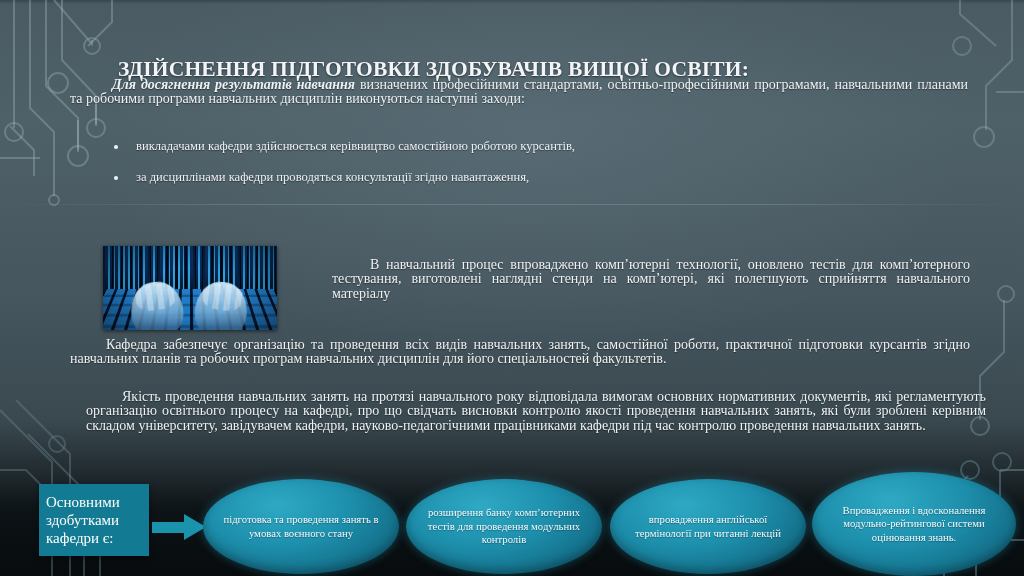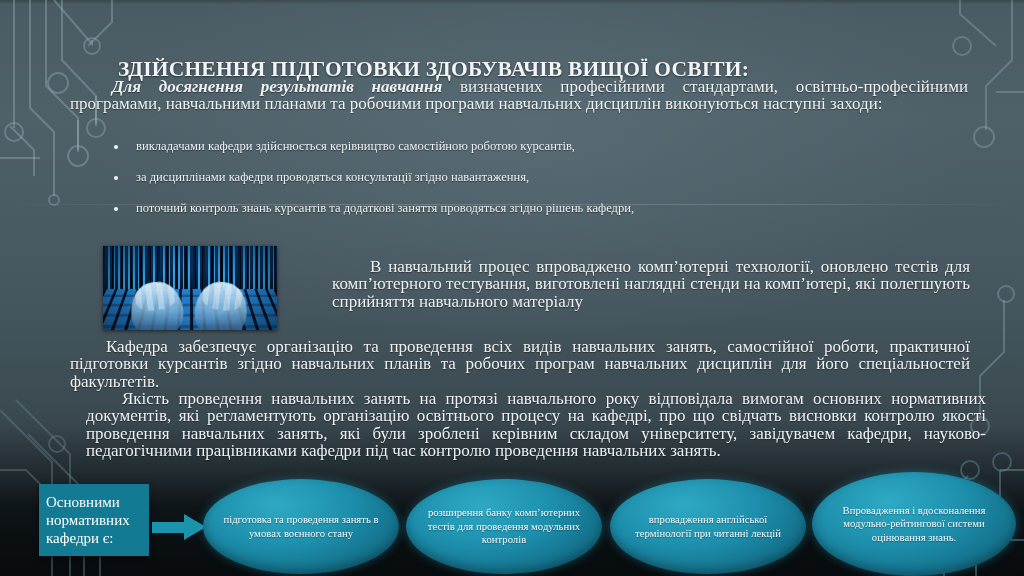--- a/index.html
+++ b/index.html
@@ -35,21 +35,21 @@
 
   
   .title{
     position:absolute;left:118px;top:33px;width:760px;
     color:#f2f5f7;font-size:21.5px;font-weight:bold;letter-spacing:.2px;
     font-family:"Liberation Serif", serif;
     text-shadow:0 1px 2px rgba(0,0,0,.55);
     margin-top:24px;
   }
   .body-text{
-    position:absolute;color:#eef2f4;font-size:17px;line-height:1.02;
+    position:absolute;color:#eef2f4;font-size:14px;line-height:1.02;
     text-align:justify;text-shadow:0 1px 1px rgba(0,0,0,.45);
   }
   .p1{left:70px;top:78px;width:898px;}
   .p1 .lead{font-style:italic;font-weight:bold;}
   .p1 .ind{display:inline-block;width:42px;}
 
   ul.bullets{
     position:absolute;left:82px;top:131px;width:880px;margin:8px;padding:0;list-style:none;
   }
   ul.bullets li{
@@ -202,21 +202,20 @@
 
   <div class="title">ЗДІЙСНЕННЯ ПІДГОТОВКИ ЗДОБУВАЧІВ ВИЩОЇ ОСВІТИ:</div>
 
   <div class="body-text p1">
     <span class="ind"></span><span class="lead">Для досягнення результатів навчання</span><span> визначених професійними стандартами, освітньо-професійними програмами, навчальними планами та робочими програми навчальних дисциплін виконуються наступні заходи:</span>
   </div>
 
   <ul class="bullets">
     <li>викладачами кафедри здійснюється керівництво самостійною роботою курсантів,</li>
     <li>за дисциплінами кафедри проводяться консультації згідно навантаження,</li>
-    <li>поточний контроль знань курсантів та додаткові заняття проводяться згідно рішень кафедри,</li>
   </ul>
 
 
   <div class="photo">
     <div class="rain"></div>
     <div class="rain2"></div>
     <div class="kbd"></div>
     <div class="hand l"></div>
     <div class="hand r"></div>
     <div class="vig"></div>
@@ -228,21 +227,21 @@
 
   <div class="body-text p4">
     <span class="ind"></span><span>Кафедра забезпечує організацію та проведення всіх видів навчальних занять, самостійної роботи, практичної підготовки курсантів згідно навчальних планів та робочих програм навчальних дисциплін  для його спеціальностей факультетів.</span>
   </div>
 
   <div class="body-text p5">
     <span class="ind"></span><span>Якість проведення навчальних занять на протязі навчального року відповідала вимогам основних нормативних документів, які регламентують організацію освітнього процесу на кафедрі, про що свідчать висновки контролю якості проведення навчальних занять, які були зроблені керівним складом університету, завідувачем кафедри, науково-педагогічними працівниками кафедри під час контролю проведення навчальних занять.</span>
   </div>
 
   <div class="label-box">
-    <div class="lb-txt">Основними нормативних кафедри є:</div>
+    <div class="lb-txt">Основними здобутками кафедри є:</div>
   </div>
 
   <div class="arrow">
     <div class="shaft"></div>
     <div class="head"></div>
   </div>
 
   <div class="oval o1">
     <span>підготовка та проведення занять в умовах воєнного стану</span>
   </div>

